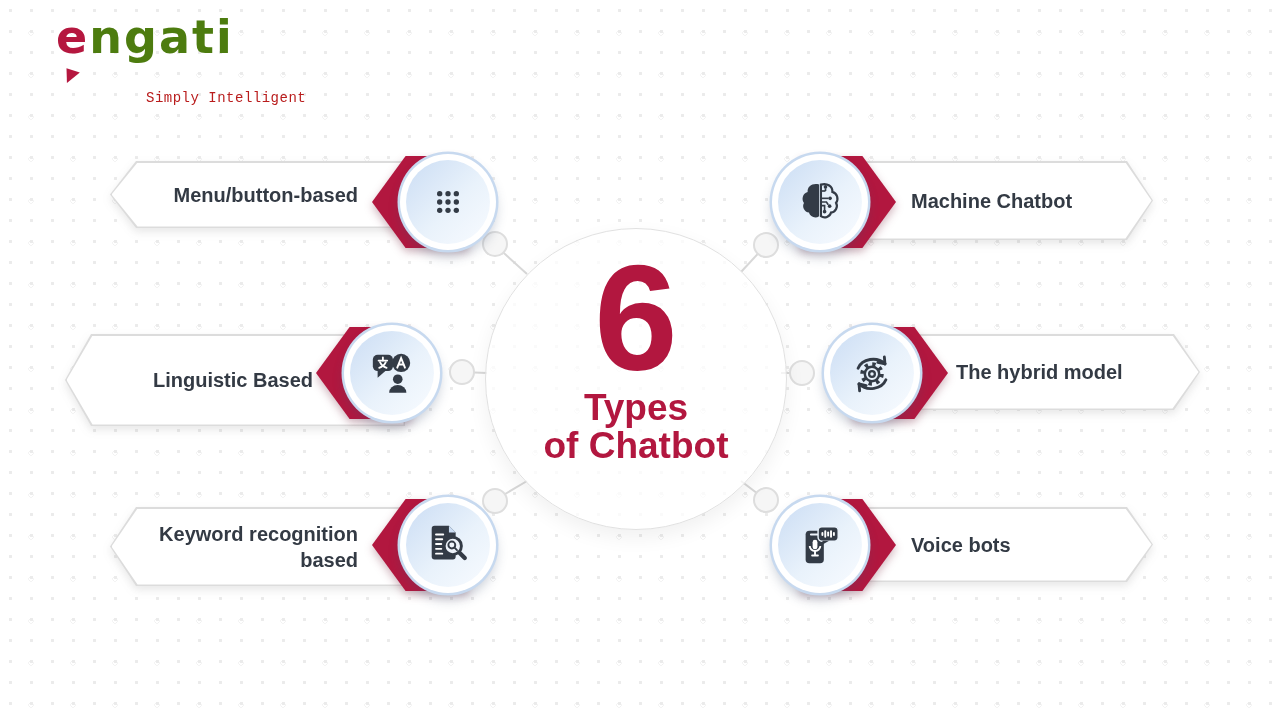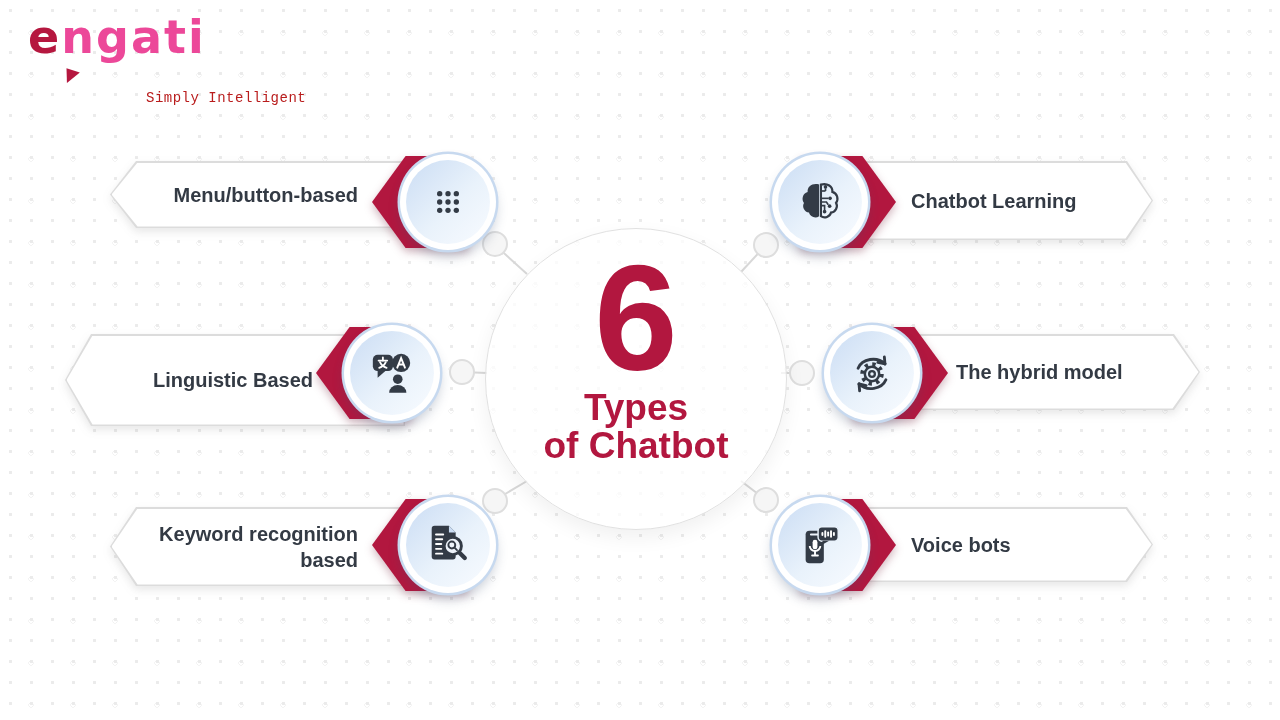--- a/index.html
+++ b/index.html
@@ -9,21 +9,21 @@
     background:#ffffff;
     background-image:
       radial-gradient(circle,#ebebeb 1.4px, rgba(0,0,0,0) 1.6px),
       radial-gradient(circle, rgba(0,0,0,0) 1.6px, #f1f1f1 1.8px, #f1f1f1 2.5px, rgba(0,0,0,0) 2.7px);
     background-size:21px 21px, 42px 42px;
     background-position:0 0, 10px 12px;
   }
   
   .logo{position:absolute;left:28px;top:14px;width:300px;height:95px;}
   .brand{font-family:"DejaVu Sans", sans-serif;font-size:46px;font-weight:600;letter-spacing:2px;
-         color:#ec4899;line-height:1;display:block;}
+         color:#4d7c0f;line-height:1;display:block;margin-left:28px;}
   .brand::first-letter{color:#b5173f;}
   .brand-tail{position:absolute;left:36px;top:56px;width:0;height:0;
       border-left:5px solid transparent;border-right:9px solid transparent;border-top:14px solid #b5173f;
       transform:rotate(18deg);}
   .tagline{position:absolute;left:118px;top:76px;font-size:14px;color:#b91c1c;letter-spacing:.5px;
       font-family:Liberation Mono, monospace;}
   
   .connectors{position:absolute;left:0;top:0;z-index:0;}
   
   .center-circle{position:absolute;left:485px;top:228px;width:300px;height:300px;border-radius:50%;
@@ -178,21 +178,21 @@
       </svg>
     </div>
   </div>
 </div>
 
 <div>
   <div class="pill-shadow tip-right" style="left:815px;top:161px;width:338px;height:79px;">
     <div class="pill">
         <div class="pill-inner"></div>
       </div>
-    <span class="label label-r">Chatbot Learning</span>
+    <span class="label label-r">Machine Chatbot</span>
   </div>
   <div class="chev-shadow" style="left:800px;top:156px;">
     <div class="chevron chev-right"></div>
   </div>
   <div class="icon-circle" style="left:772px;top:154px;">
     <div class="icon-disc">
       <svg width="44" height="44" viewBox="0 0 48 48">
         <path d="M23 5 C16 3 10 7 10.5 13 C5 14.5 3.5 21 6.5 25 C4 29 7 35 12 35.5 C13 40 19 42.5 23 39.5 Z" fill="#333b46"></path>
         <path d="M25 5 C32 3 38 7 37.5 13 C43 14.5 44.5 21 41.5 25 C44 29 41 35 36 35.5 C35 40 29 42.5 25 39.5 Z" fill="none" stroke="#333b46" stroke-width="2.4"></path>
         <g stroke="#333b46" stroke-width="1.8" fill="none">

